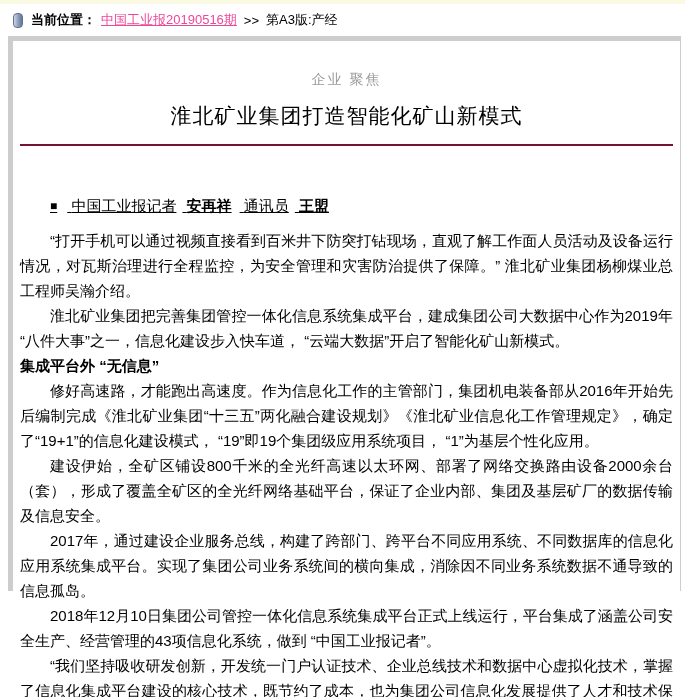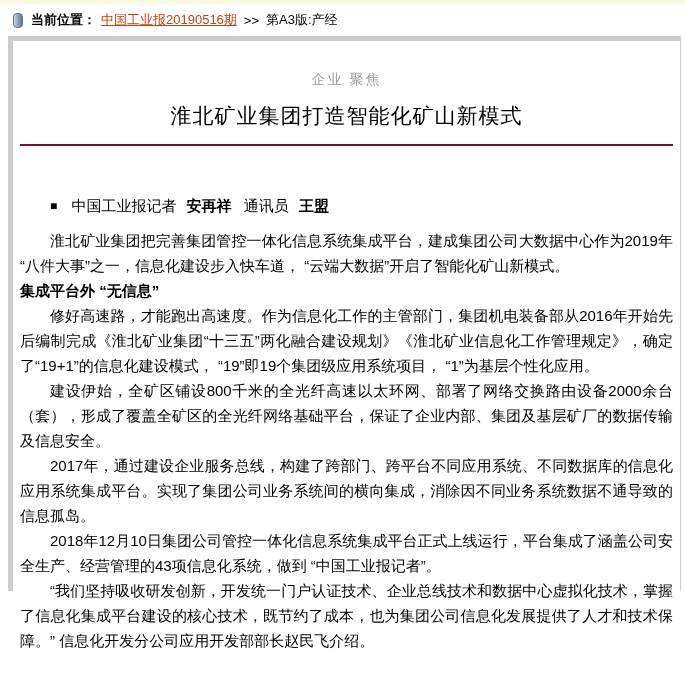--- a/index.html
+++ b/index.html
@@ -26,21 +26,21 @@
     display: inline-block;
     width: 8px; height: 13px;
     border-radius: 4px;
     background: linear-gradient(90deg, #cdd6e4 0%, #8b9cb8 55%, #64779a 100%);
     border: 1px solid #5f7292;
     margin-right: 8px;
     flex: 0 0 auto;
   }
   .breadcrumb-label { font-weight: bold; margin-right: 5px; }
   .breadcrumb-link {
-    color: #c2410c;
+    color: #ec4899;
     text-decoration: underline;
     cursor: pointer;
   }
   .breadcrumb-sep { margin: 0 7px; color: #000; }
   .article-frame {
     box-sizing: border-box;
     margin-left: 8px;
     width: 673px;
     height: 555px;
     border-top: 5px solid var(--frame-border, #cdcdcd);
@@ -70,20 +70,21 @@
   }
   .article-body {
     margin-top: 47px;
     font-size: 15px;
     line-height: 25px;
     text-align: justify;
   }
   .byline {
     margin: 0 0 9px 0;
     text-indent: 2em;
+    text-decoration: underline;
   }
   .byline .sq { font-size: 12px; vertical-align: 1px; margin-right: 10px; }
   .byline .lbl { margin-right: 6px; }
   .byline .nm { font-weight: bold; margin-right: 8px; }
   p.para { margin: 0; text-indent: 2em; }
   h3.section-heading {
     margin: 0;
     font-size: 15px;
     line-height: 25px;
     font-weight: bold;
@@ -109,20 +110,21 @@
 
   <div class="article-body">
     <p class="byline">
       <span class="sq">■</span>
       <span class="lbl">中国工业报记者</span>
       <span class="nm">安再祥</span>
       <span class="lbl">通讯员</span>
       <span class="nm">王盟</span>
     </p>
 
+    <p class="para">“打开手机可以通过视频直接看到百米井下防突打钻现场，直观了解工作面人员活动及设备运行情况，对瓦斯治理进行全程监控，为安全管理和灾害防治提供了保障。” 淮北矿业集团杨柳煤业总工程师吴瀚介绍。</p>
     <p class="para">淮北矿业集团把完善集团管控一体化信息系统集成平台，建成集团公司大数据中心作为2019年 “八件大事”之一，信息化建设步入快车道， “云端大数据”开启了智能化矿山新模式。</p>
 
     <h3 class="section-heading">集成平台外 “无信息”</h3>
 
     <p class="para">修好高速路，才能跑出高速度。作为信息化工作的主管部门，集团机电装备部从2016年开始先后编制完成《淮北矿业集团“十三五”两化融合建设规划》《淮北矿业信息化工作管理规定》，确定了“19+1”的信息化建设模式， “19”即19个集团级应用系统项目， “1”为基层个性化应用。</p>
     <p class="para">建设伊始，全矿区铺设800千米的全光纤高速以太环网、部署了网络交换路由设备2000余台（套），形成了覆盖全矿区的全光纤网络基础平台，保证了企业内部、集团及基层矿厂的数据传输及信息安全。</p>
     <p class="para">2017年，通过建设企业服务总线，构建了跨部门、跨平台不同应用系统、不同数据库的信息化应用系统集成平台。实现了集团公司业务系统间的横向集成，消除因不同业务系统数据不通导致的信息孤岛。</p>
     <p class="para">2018年12月10日集团公司管控一体化信息系统集成平台正式上线运行，平台集成了涵盖公司安全生产、经营管理的43项信息化系统，做到 “中国工业报记者”。</p>
     <p class="para">“我们坚持吸收研发创新，开发统一门户认证技术、企业总线技术和数据中心虚拟化技术，掌握了信息化集成平台建设的核心技术，既节约了成本，也为集团公司信息化发展提供了人才和技术保障。” 信息化开发分公司应用开发部部长赵民飞介绍。</p>
   </div>

